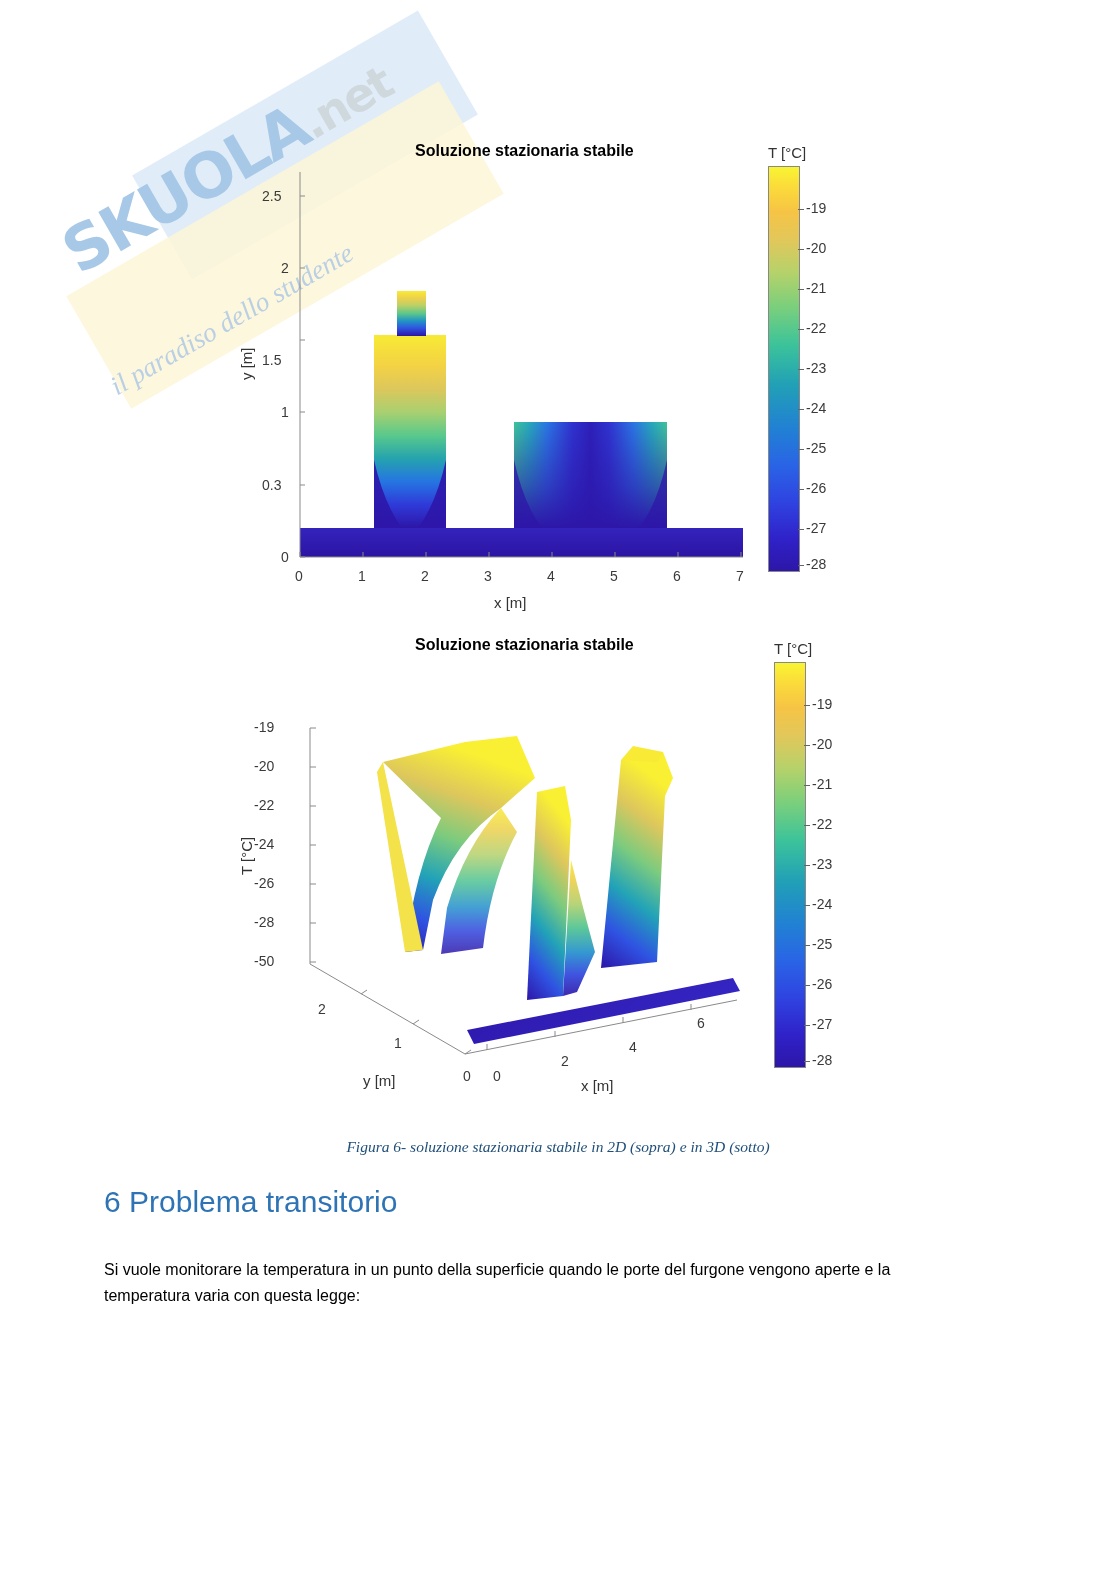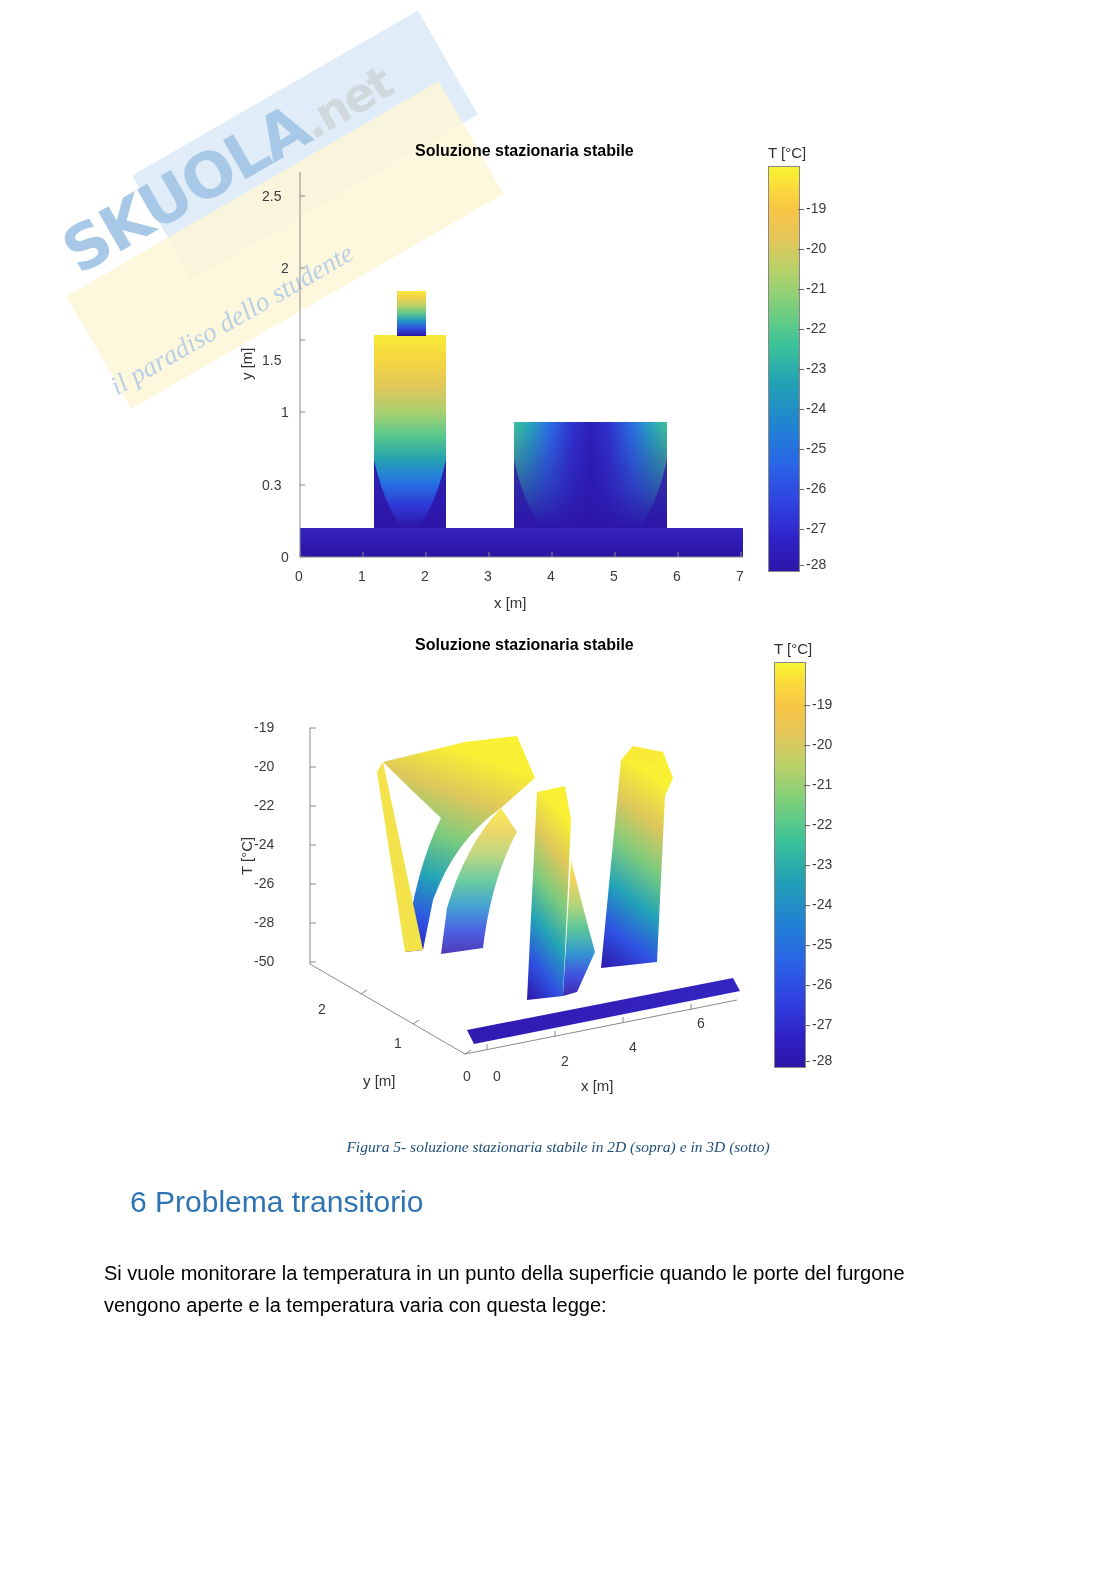--- a/index.html
+++ b/index.html
@@ -156,29 +156,28 @@
   }
   #heading {
     position: absolute;
     left: 104px;
     top: 1185px;
     font-family: "Liberation Sans", sans-serif;
     font-size: 30px;
     color: #2e74b5;
     font-weight: normal;
     z-index: 3;
-    margin-left: 26px;
   }
   #body-p {
     position: absolute;
     left: 104px;
     top: 1257px;
     width: 825px;
     font-family: "Liberation Sans", sans-serif;
-    font-size: 20px;
+    font-size: 16px;
     line-height: 1.62;
     color: #000;
     z-index: 3;
   }
   svg { display:block; }
 </style>
 </head>
 <body>
 
 <div id="watermark">
@@ -425,15 +424,15 @@
   <div class="cbar-tickmark" style="left:804px; top:945px;"></div>
   <div class="cbar-tick" style="left:812px; top:936px;">-25</div>
   <div class="cbar-tickmark" style="left:804px; top:985px;"></div>
   <div class="cbar-tick" style="left:812px; top:976px;">-26</div>
   <div class="cbar-tickmark" style="left:804px; top:1025px;"></div>
   <div class="cbar-tick" style="left:812px; top:1016px;">-27</div>
   <div class="cbar-tickmark" style="left:804px; top:1061px;"></div>
   <div class="cbar-tick" style="left:812px; top:1052px;">-28</div>
 </div>
 
-<div id="caption">Figura 5- soluzione stazionaria stabile in 2D (sopra) e in 3D (sotto)</div>
+<div id="caption">Figura 6- soluzione stazionaria stabile in 2D (sopra) e in 3D (sotto)</div>
 <div id="heading">6 Problema transitorio</div>
 <div id="body-p">Si vuole monitorare la temperatura in un punto della superficie quando le porte del furgone vengono aperte e la temperatura varia con questa legge:</div>
 
 </body></html>

